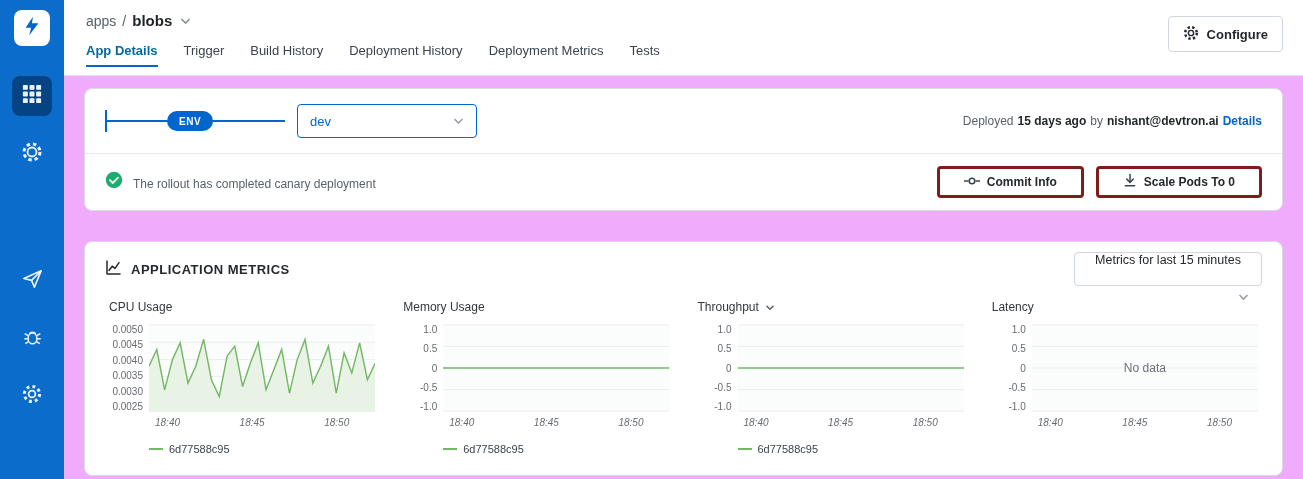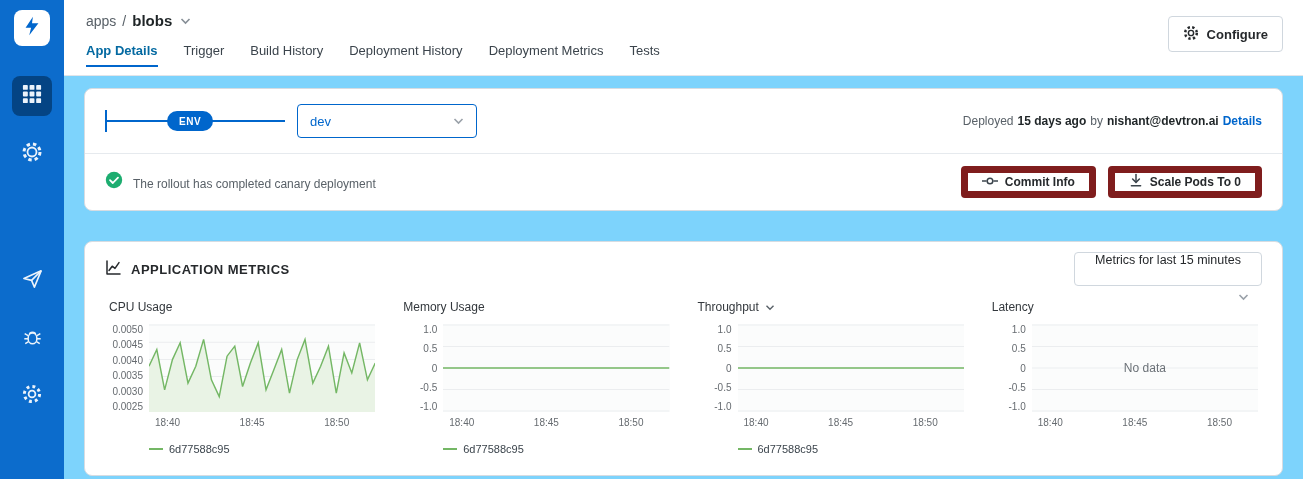--- a/index.html
+++ b/index.html
@@ -21,63 +21,63 @@
   .crumb-parent { font-size:14px; color:#596168; cursor:pointer; }
   .crumb-sep { font-size:14px; color:#596168; }
   .crumb-current { font-size:15px; font-weight:700; color:#1f2527; }
   .crumb-chev { margin-left:2px; cursor:pointer; display:inline-flex; }
   .configure-btn { position:absolute; top:16px; right:20px; height:36px; padding:0 14px; background:#fff; border:1px solid #d0d7de; border-radius:4px; display:flex; align-items:center; gap:8px; font-size:13px; font-weight:600; color:#26292c; cursor:pointer; font-family:"Liberation Sans",sans-serif; }
   .tabs { display:flex; align-items:stretch; margin:4px 0 0 22px; gap:26px; height:34px; }
   .tab { display:flex; align-items:center; font-size:13px; color:#3b444c; cursor:pointer; }
   .tab.active { color:#0369a1; font-weight:700; box-shadow: inset 0 -2px 0 #0066cc; }
 
   
-  .main { position:absolute; left:64px; top:76px; right:0; bottom:0; background:#7dd3fc; padding:12px 20px; overflow:hidden; }
+  .main { position:absolute; left:64px; top:76px; right:0; bottom:0; background:#f0abfc; padding:12px 20px; overflow:hidden; }
   .card { background:#ffffff; border:1px solid #d6dce2; border-radius:8px; }
 
   
   .env-row { display:flex; align-items:center; height:64px; padding:0 20px; }
   .pipeline { position:relative; width:180px; height:64px; flex:none; }
   .pipeline .tick { position:absolute; left:0; top:21px; width:2px; height:22px; background:#0066cc; }
   .pipeline .hline { position:absolute; left:0; top:31px; width:180px; height:2px; background:#0066cc; }
   .env-pill { position:absolute; left:62px; top:22px; height:20px; padding:0 12px; background:#0066cc; color:#fff; font-size:10px; font-weight:700; letter-spacing:.5px; border-radius:10px; display:flex; align-items:center; }
   .env-select { width:180px; height:34px; border:1px solid #0066cc; border-radius:4px; background:#fff; display:flex; align-items:center; padding:0 12px; cursor:pointer;margin-left:12px; }
   .env-select .val { font-size:13px; color:#0066cc; }
   .env-select .chev { margin-left:auto; display:inline-flex; }
   .deploy-info { margin-left:auto; font-size:12px; color:#596168; display:flex; align-items:center; gap:4px; white-space:nowrap; }
   .deploy-info b { color:#1f2527; font-weight:700; }
   .deploy-info a { color:#0066cc; font-weight:700; margin-left:0; cursor:pointer; text-decoration:none; }
   .hr { height:1px; background:#e6eaee; }
   .health-row { display:flex; align-items:center; height:56px; padding:0 20px; gap:10px; }
   .health-text .status-line { display:flex; align-items:center; gap:4px; }
   .status-label { font-size:13px; font-weight:700; color:#1dad70; letter-spacing:.3px; }
   .status-arrow { color:#1dad70; font-size:15px; font-weight:700; line-height:1; cursor:pointer; }
   .status-msg { font-size:12px; color:#596168; margin-top:3px; }
-  .btn { height:32px; padding:0 14px; background:#fff; border:7px solid #7f1d1d; border-radius:4px; display:flex; align-items:center; gap:7px; font-size:12px; font-weight:600; color:#26292c; cursor:pointer; font-family:"Liberation Sans",sans-serif; }
+  .btn { height:32px; padding:0 24px; background:#fff; border:3px solid #7f1d1d; border-radius:4px; display:flex; align-items:center; gap:7px; font-size:12px; font-weight:600; color:#26292c; cursor:pointer; font-family:"Liberation Sans",sans-serif; }
   .btn-group { margin-left:auto; display:flex; gap:12px; }
 
   
   .metrics-card { margin-top:30px; }
   .metrics-head { display:flex; align-items:center; height:54px; padding:0 20px; gap:9px; }
   .metrics-title { font-size:13px; font-weight:700; color:#26292c; letter-spacing:.5px; }
   .range-select { margin-left:auto; height:34px; min-width:188px; border:1px solid #d0d7de; border-radius:4px; background:#fff; display:flex; align-items:center; padding:0 12px; gap:26px; font-size:12.5px; color:#26292c; cursor:pointer;flex-direction:column; }
   .range-select .chev { margin-left:auto; display:inline-flex; }
 
   .charts-grid { display:grid; grid-template-columns:repeat(4,1fr); gap:28px; padding:4px 24px 20px; }
   .chart { min-width:0; }
   .c-title-row { display:flex; align-items:center; gap:6px; margin-bottom:10px; }
   .c-title { font-size:12px; color:#33383d; }
   .title-chev { display:none; cursor:pointer; }
   .c-body { display:flex; }
   .yticks { width:40px; flex:none; height:88px; display:flex; flex-direction:column; justify-content:space-between; align-items:flex-end; padding-right:6px; font-size:10px; color:#666b70; }
   .plot-col { flex:1; min-width:0; }
   .plot { position:relative; height:88px; background:#fbfcfc; }
   .plot svg { display:block; }
   .nodata { position:absolute; left:0; top:0; right:0; bottom:0; display:flex; align-items:center; justify-content:center; font-size:12px; color:#6b7177; }
-  .xticks { display:flex; justify-content:space-between; padding:5px 26px 0 6px; font-size:10px; color:#666b70; }
+  .xticks { display:flex; justify-content:space-between; padding:5px 26px 0 6px; font-size:10px; color:#666b70;font-style:italic; }
   .legend { margin-top:14px; font-size:11px; color:#3b444c; display:flex; align-items:center; gap:6px; min-height:13px; }
   .legend-dash { display:inline-block; width:14px; height:2px; }
 </style>
 </head>
 <body>
 
 <div class="app">
 
   <aside class="sidebar">
     <div class="logo-tile">

